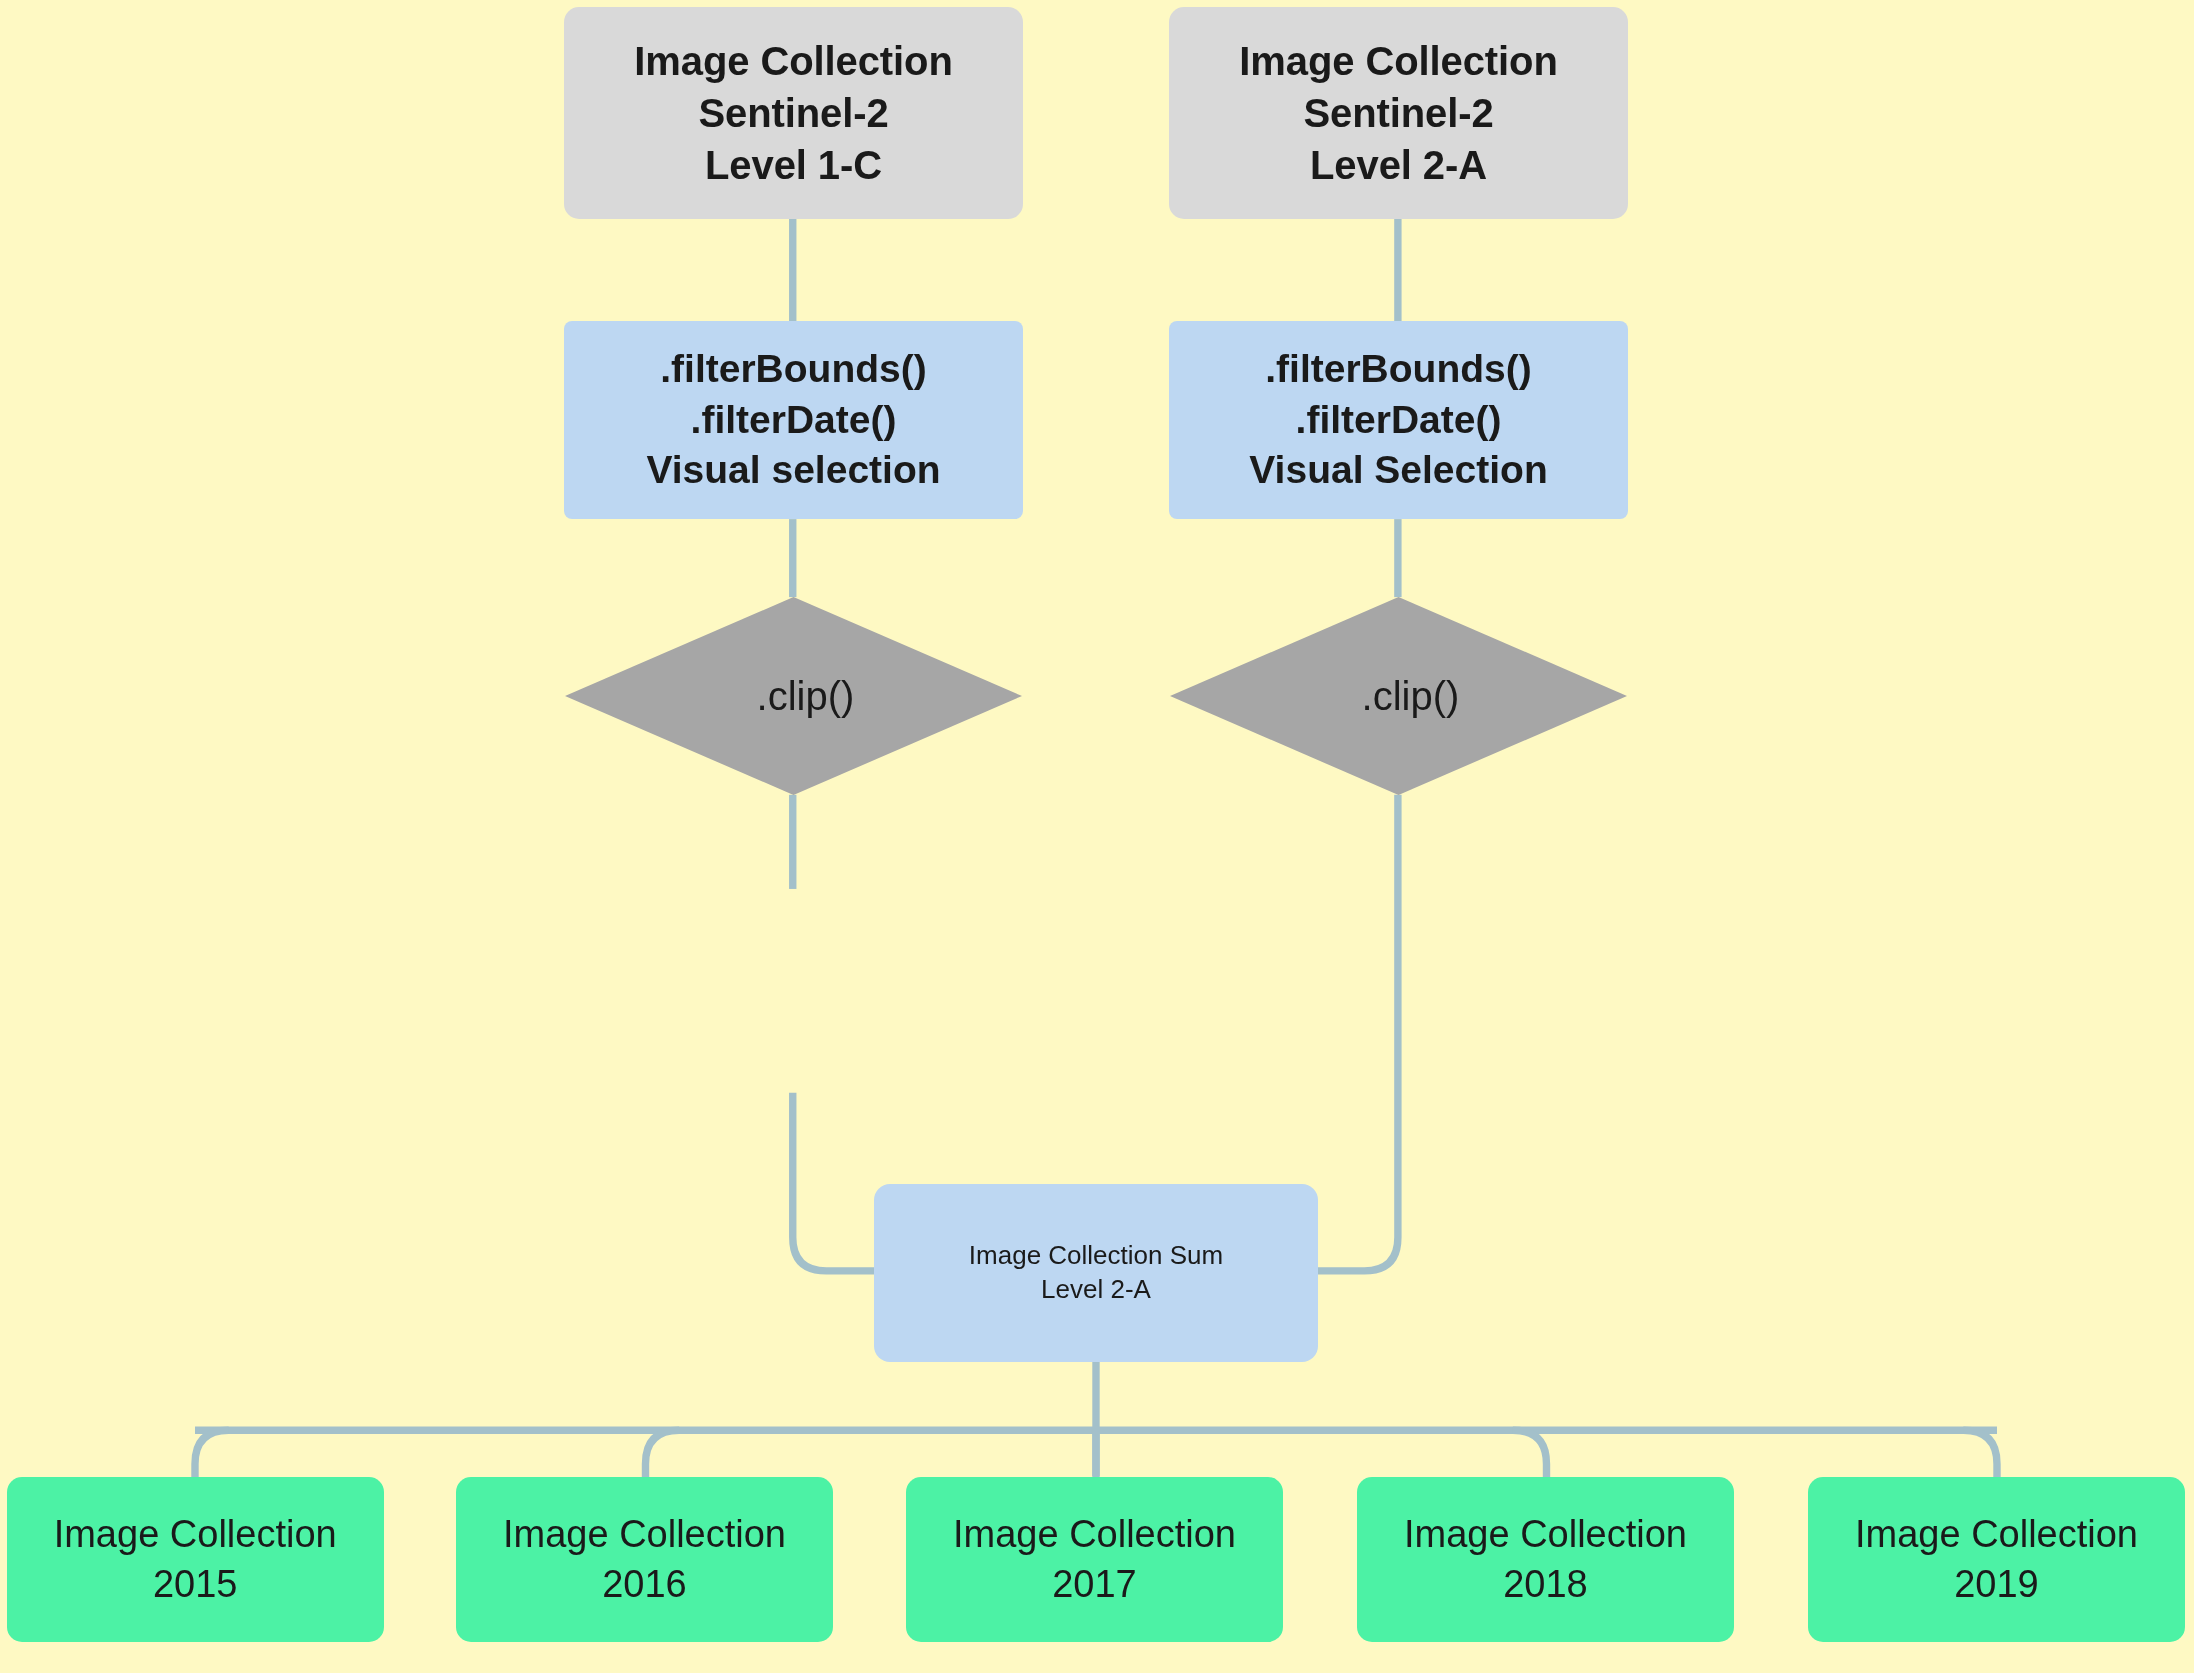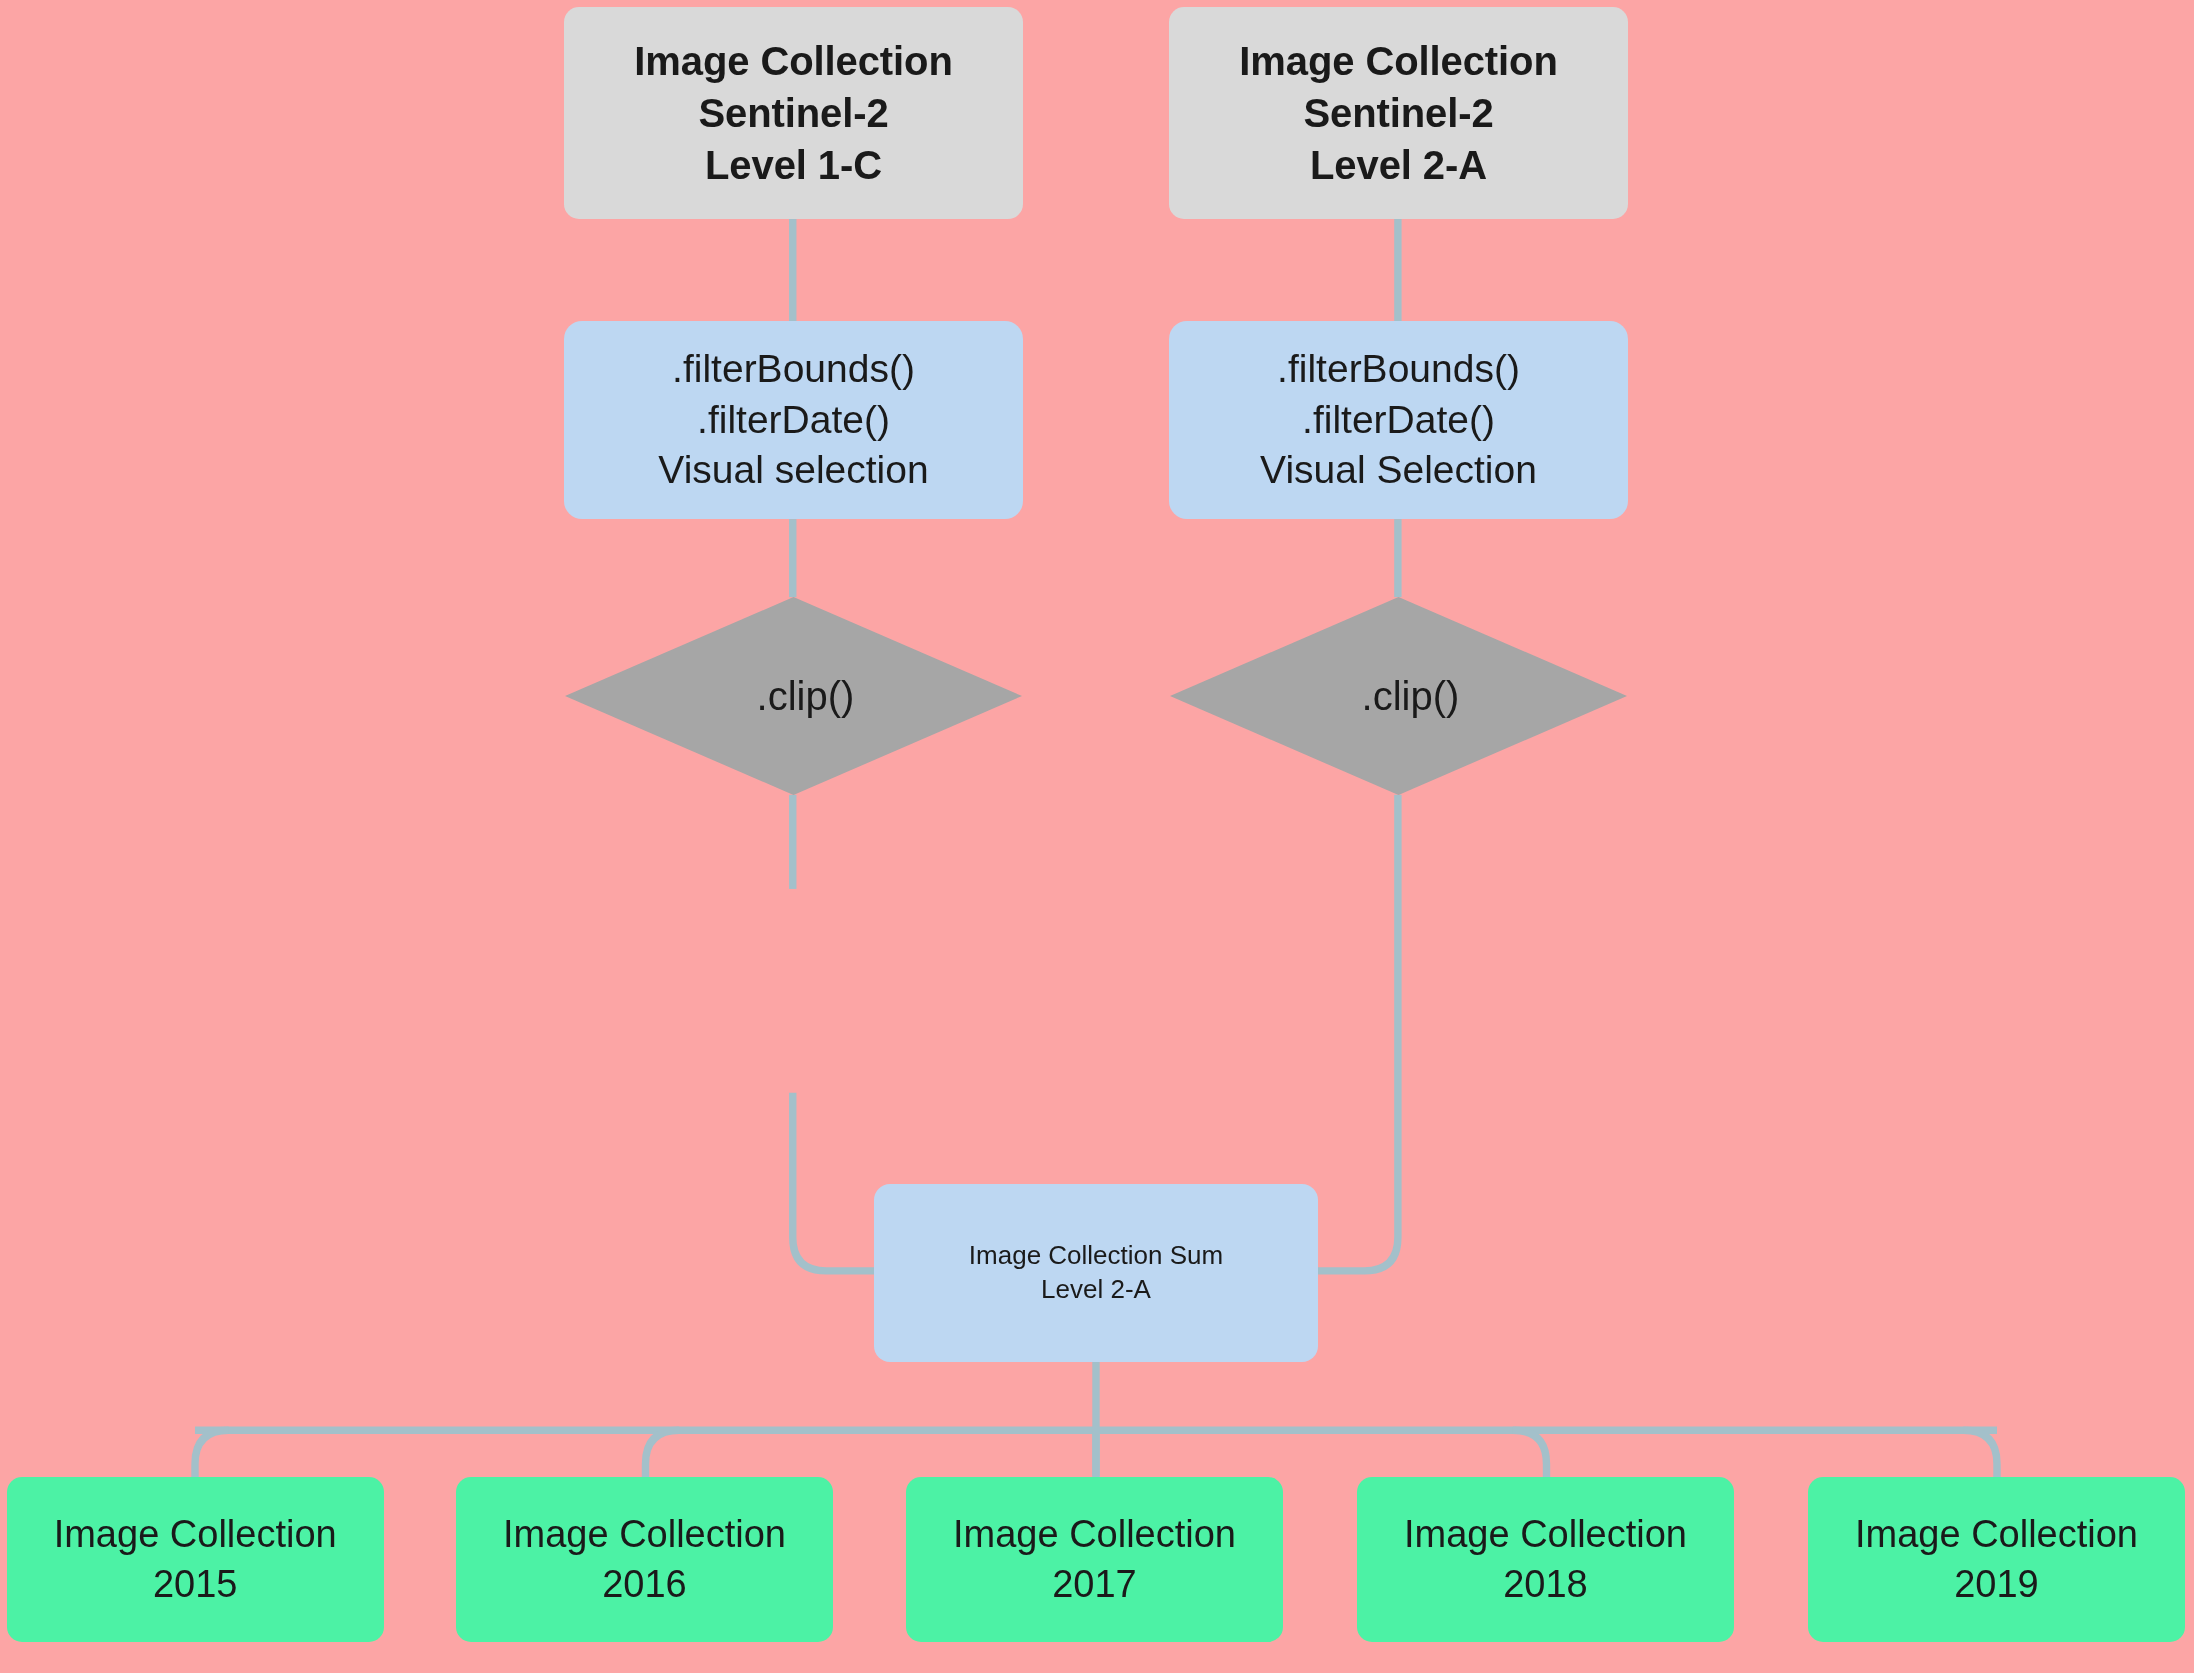--- a/index.html
+++ b/index.html
@@ -7,21 +7,21 @@
     padding: 0;
     background: #ffffff;
   }
   body {
     font-family: "Liberation Sans", sans-serif;
   }
   #canvas {
     position: relative;
     width: 2194px;
     height: 1673px;
-    background: #fca5a5;
+    background: #fef9c3;
     overflow: hidden;
   }
   #edges {
     position: absolute;
     left: 0;
     top: 0;
     width: 2194px;
     height: 1673px;
     pointer-events: none;
   }
@@ -39,23 +39,23 @@
   }
   .node-source {
     background: #d9d9d9;
     border-radius: 15px;
     font-size: 40px;
     font-weight: bold;
     letter-spacing: -0.1px;
   }
   .node-process {
     background: #bdd7f2;
-    border-radius: 18px;
+    border-radius: 8px;
     font-size: 39px;
-    font-weight: normal;
+    font-weight: bold;
   }
   .node-sum {
     background: #bdd7f2;
     border-radius: 16px;
     font-size: 26px;
     font-weight: normal;
   }
   .node-output {
     background: #4cf2a5;
     border-radius: 15px;

